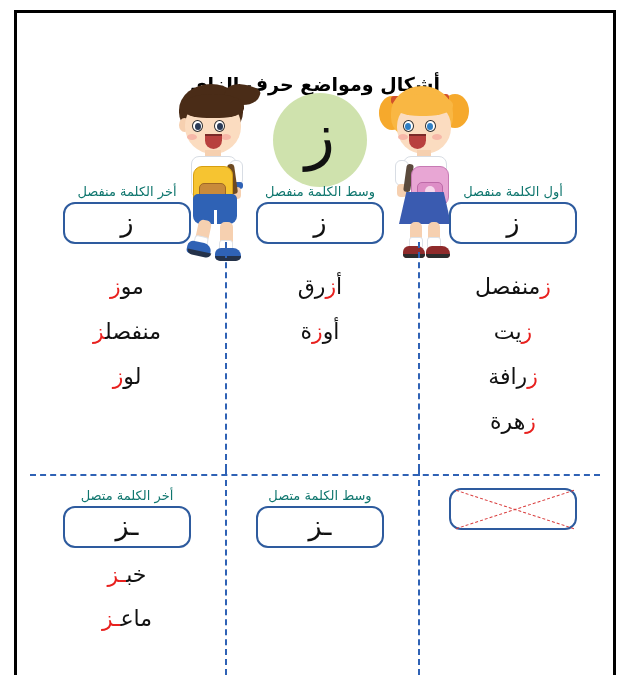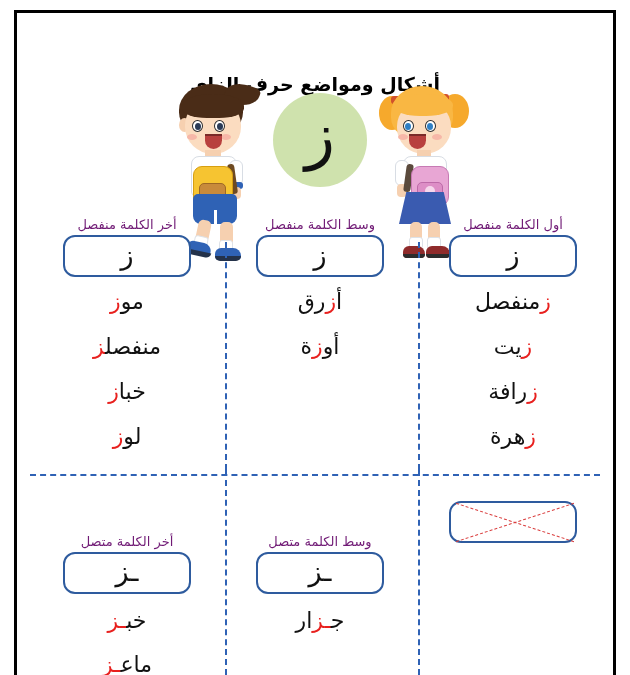--- a/index.html
+++ b/index.html
@@ -313,25 +313,24 @@
     width: 570px;
     height: 0;
     border-top: 2px dashed #2f62b5;
   }
 
   
   .cell { position: absolute; width: 170px; text-align: center; direction: rtl; }
 
   .cell-label {
     font-size: 13px;
-    color: #701a75;
+    color: #0f766e;
     direction: rtl;
     margin-bottom: 3px;
     white-space: nowrap;
-    margin-top: 33px;
   }
 
   .letter-box {
     width: 128px;
     height: 42px;
     margin: 0 auto;
     border: 2px solid #2e5b9e;
     border-radius: 12px;
     box-sizing: border-box;
     display: flex;
@@ -351,37 +350,37 @@
     position: absolute;
     left: 2px;
     top: 50%;
     width: 124px;
     height: 0;
     border-top: 1.6px dashed #d93c3c;
   }
   .letter-box.crossed .x-line.a { transform: rotate(18deg); }
   .letter-box.crossed .x-line.b { transform: rotate(-18deg); }
 
-  .word-list { margin-top: 14px; }
+  .word-list { margin-top: 32px; }
   .word {
     font-size: 22px;
     color: #111111;
     line-height: 1;
     margin-bottom: 23px;
     direction: rtl;
     white-space: nowrap;
   }
   .word .hl { color: #e8201e; }
 
   
   .cell.r { left: 428px; }
   .cell.m { left: 235px; }
   .cell.l { left: 42px; }
   .cell.row-top { top: 184px; }
-  .cell.row-bot { top: 501px; }
+  .cell.row-bot { top: 488px; }
   .cell.row-bot .word-list { margin-top: 16px; }
   .cell.row-bot .word { margin-bottom: 22px; }
 </style>
 </head>
 <body>
 
 <div class="page">
 
   <div class="frame"></div>
 
@@ -489,39 +488,37 @@
   </div>
 
   <div class="cell l row-top">
     <div class="cell-label">أخر الكلمة منفصل</div>
     <div class="letter-box">
       <span class="form">ز</span>
     </div>
     <div class="word-list">
       <div class="word"><span>مو</span><span class="hl">ز</span></div>
       <div class="word"><span>منفصل</span><span class="hl">ز</span></div>
-      <div class="word"><span>خبا</span><span class="hl">ز</span></div>
       <div class="word"><span>لو</span><span class="hl">ز</span></div>
     </div>
   </div>
 
   <div class="cell r row-bot">
     <div class="letter-box crossed">
       <span class="x-line a"></span>
       <span class="x-line b"></span>
     </div>
   </div>
 
   <div class="cell m row-bot">
     <div class="cell-label">وسط الكلمة متصل</div>
     <div class="letter-box">
       <span class="form">ـز</span>
     </div>
     <div class="word-list">
-      <div class="word"><span>ج</span><span class="hl">ـز</span><span>ار</span></div>
     </div>
   </div>
 
   <div class="cell l row-bot">
     <div class="cell-label">أخر الكلمة متصل</div>
     <div class="letter-box">
       <span class="form">ـز</span>
     </div>
     <div class="word-list">
       <div class="word"><span>خب</span><span class="hl">ـز</span></div>

